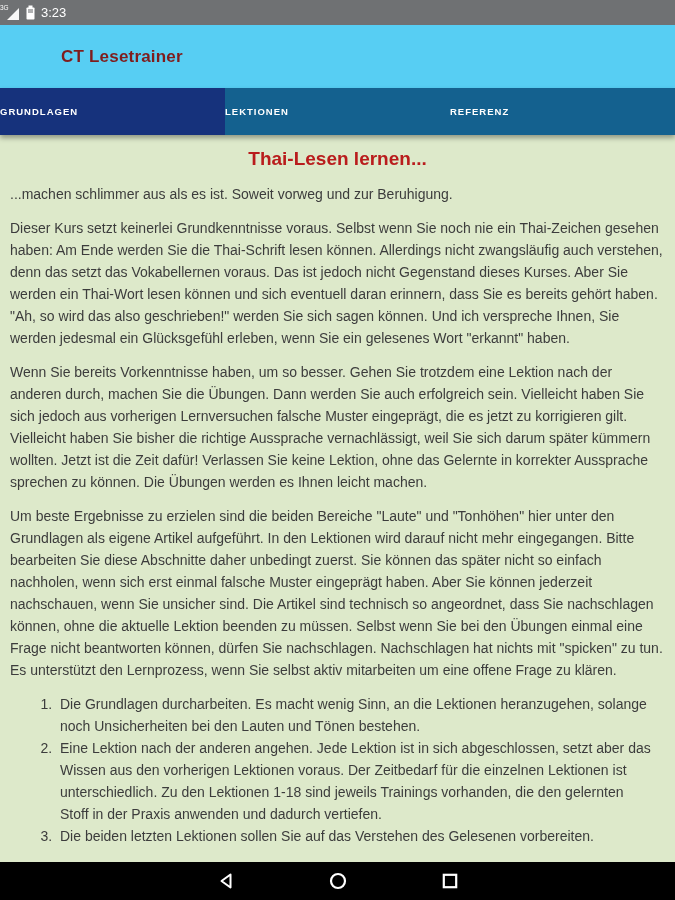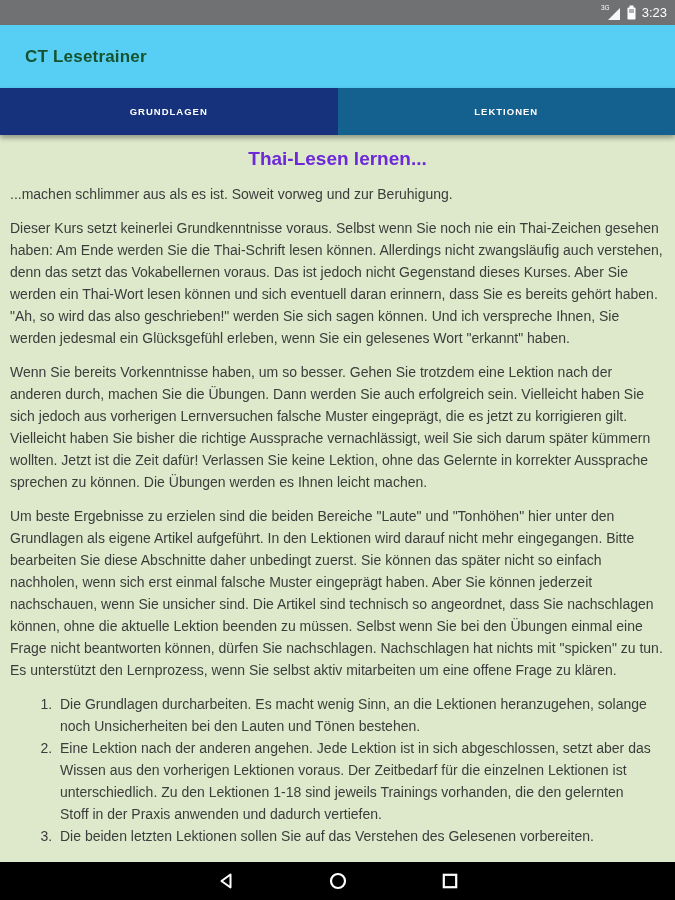--- a/index.html
+++ b/index.html
@@ -4,50 +4,50 @@
 <style>
   html,body{margin:0;padding:0;background:#222;}
   .screen{
     width:675px;height:900px;margin:0 auto;position:relative;
     font-family:"Liberation Sans","DejaVu Sans",sans-serif;
     display:flex;flex-direction:column;overflow:hidden;background:#dde9ca;
   }
   
   .status-bar{
     height:25px;background:#6f7173;flex:0 0 auto;
-    display:flex;align-items:center;justify-content:flex-end;
+    display:flex;align-items:center;justify-content:flex-start;
     padding-right:8px;gap:5px;
   }
   .status-bar .time{color:#fff;font-size:13px;line-height:25px;}
   .status-icon{display:block;}
   
   .app-bar{
     height:63px;background:#57cef3;flex:0 0 auto;
     display:flex;align-items:center;padding-left:25px;
   }
-  .app-title{font-size:17px;font-weight:700;color:#14532d;letter-spacing:.2px;}
+  .app-title{font-size:17px;font-weight:700;color:#7f1d1d;letter-spacing:.2px;margin-left:36px;}
   
   .tab-bar{
     height:47px;background:#14618f;flex:0 0 auto;display:flex;
     box-shadow:0 3px 5px rgba(0,0,0,.35);position:relative;z-index:2;
   }
   .tab{
-    flex:1 1 0;display:flex;align-items:center;justify-content:center;
+    flex:1 1 0;display:flex;align-items:center;justify-content:flex-start;
     color:#fff;font-size:9.5px;font-weight:700;letter-spacing:1px;
     text-transform:uppercase;cursor:pointer;user-select:none;
   }
   .tab.selected{background:#16327c;}
   
   .content{
     flex:1 1 auto;background:#dde9ca;overflow:hidden;
     padding:2px 10px 0 10px;color:#3c3c3c;
     font-size:14px;line-height:22px;position:relative;z-index:1;
   }
   .content h1{
-    font-size:19px;font-weight:700;color:#6d28d9;text-align:center;
+    font-size:19px;font-weight:700;color:#b91c1c;text-align:center;
     margin:10px 0 0 0;line-height:24px;
   }
   .content p{margin:12px 0;}
   .content ol{margin:12px 10px;padding-left:36px;}
   .content li{margin:0;padding-left:4px;}
   
   .nav-bar{
     height:38px;background:#000;flex:0 0 auto;
     display:flex;align-items:center;justify-content:center;gap:92px;
   }
@@ -75,20 +75,23 @@
     <span class="app-title">CT Lesetrainer</span>
   </div>
 
   <div class="tab-bar">
     <div class="tab selected">
       <span>GRUNDLAGEN</span>
     </div>
     <div class="tab">
       <span>LEKTIONEN</span>
     </div>
+    <div class="tab">
+      <span>REFERENZ</span>
+    </div>
   </div>
 
   <div class="content">
     <h1>Thai-Lesen lernen...</h1>
     <p>...machen schlimmer aus als es ist. Soweit vorweg und zur Beruhigung.</p>
     <p>Dieser Kurs setzt keinerlei Grundkenntnisse voraus. Selbst wenn Sie noch nie ein Thai-Zeichen gesehen haben: Am Ende werden Sie die Thai-Schrift lesen können. Allerdings nicht zwangsläufig auch verstehen, denn das setzt das Vokabellernen voraus. Das ist jedoch nicht Gegenstand dieses Kurses. Aber Sie werden ein Thai-Wort lesen können und sich eventuell daran erinnern, dass Sie es bereits gehört haben. "Ah, so wird das also geschrieben!" werden Sie sich sagen können. Und ich verspreche Ihnen, Sie werden jedesmal ein Glücksgefühl erleben, wenn Sie ein gelesenes Wort "erkannt" haben.</p>
     <p>Wenn Sie bereits Vorkenntnisse haben, um so besser. Gehen Sie trotzdem eine Lektion nach der anderen durch, machen Sie die Übungen. Dann werden Sie auch erfolgreich sein. Vielleicht haben Sie sich jedoch aus vorherigen Lernversuchen falsche Muster eingeprägt, die es jetzt zu korrigieren gilt. Vielleicht haben Sie bisher die richtige Aussprache vernachlässigt, weil Sie sich darum später kümmern wollten. Jetzt ist die Zeit dafür! Verlassen Sie keine Lektion, ohne das Gelernte in korrekter Aussprache sprechen zu können. Die Übungen werden es Ihnen leicht machen.</p>
     <p>Um beste Ergebnisse zu erzielen sind die beiden Bereiche "Laute" und "Tonhöhen" hier unter den Grundlagen als eigene Artikel aufgeführt. In den Lektionen wird darauf nicht mehr eingegangen. Bitte bearbeiten Sie diese Abschnitte daher unbedingt zuerst. Sie können das später nicht so einfach nachholen, wenn sich erst einmal falsche Muster eingeprägt haben. Aber Sie können jederzeit nachschauen, wenn Sie unsicher sind. Die Artikel sind technisch so angeordnet, dass Sie nachschlagen können, ohne die aktuelle Lektion beenden zu müssen. Selbst wenn Sie bei den Übungen einmal eine Frage nicht beantworten können, dürfen Sie nachschlagen. Nachschlagen hat nichts mit "spicken" zu tun. Es unterstützt den Lernprozess, wenn Sie selbst aktiv mitarbeiten um eine offene Frage zu klären.</p>
     <ol>
       <li>Die Grundlagen durcharbeiten. Es macht wenig Sinn, an die Lektionen heranzugehen, solange noch Unsicherheiten bei den Lauten und Tönen bestehen.</li>

